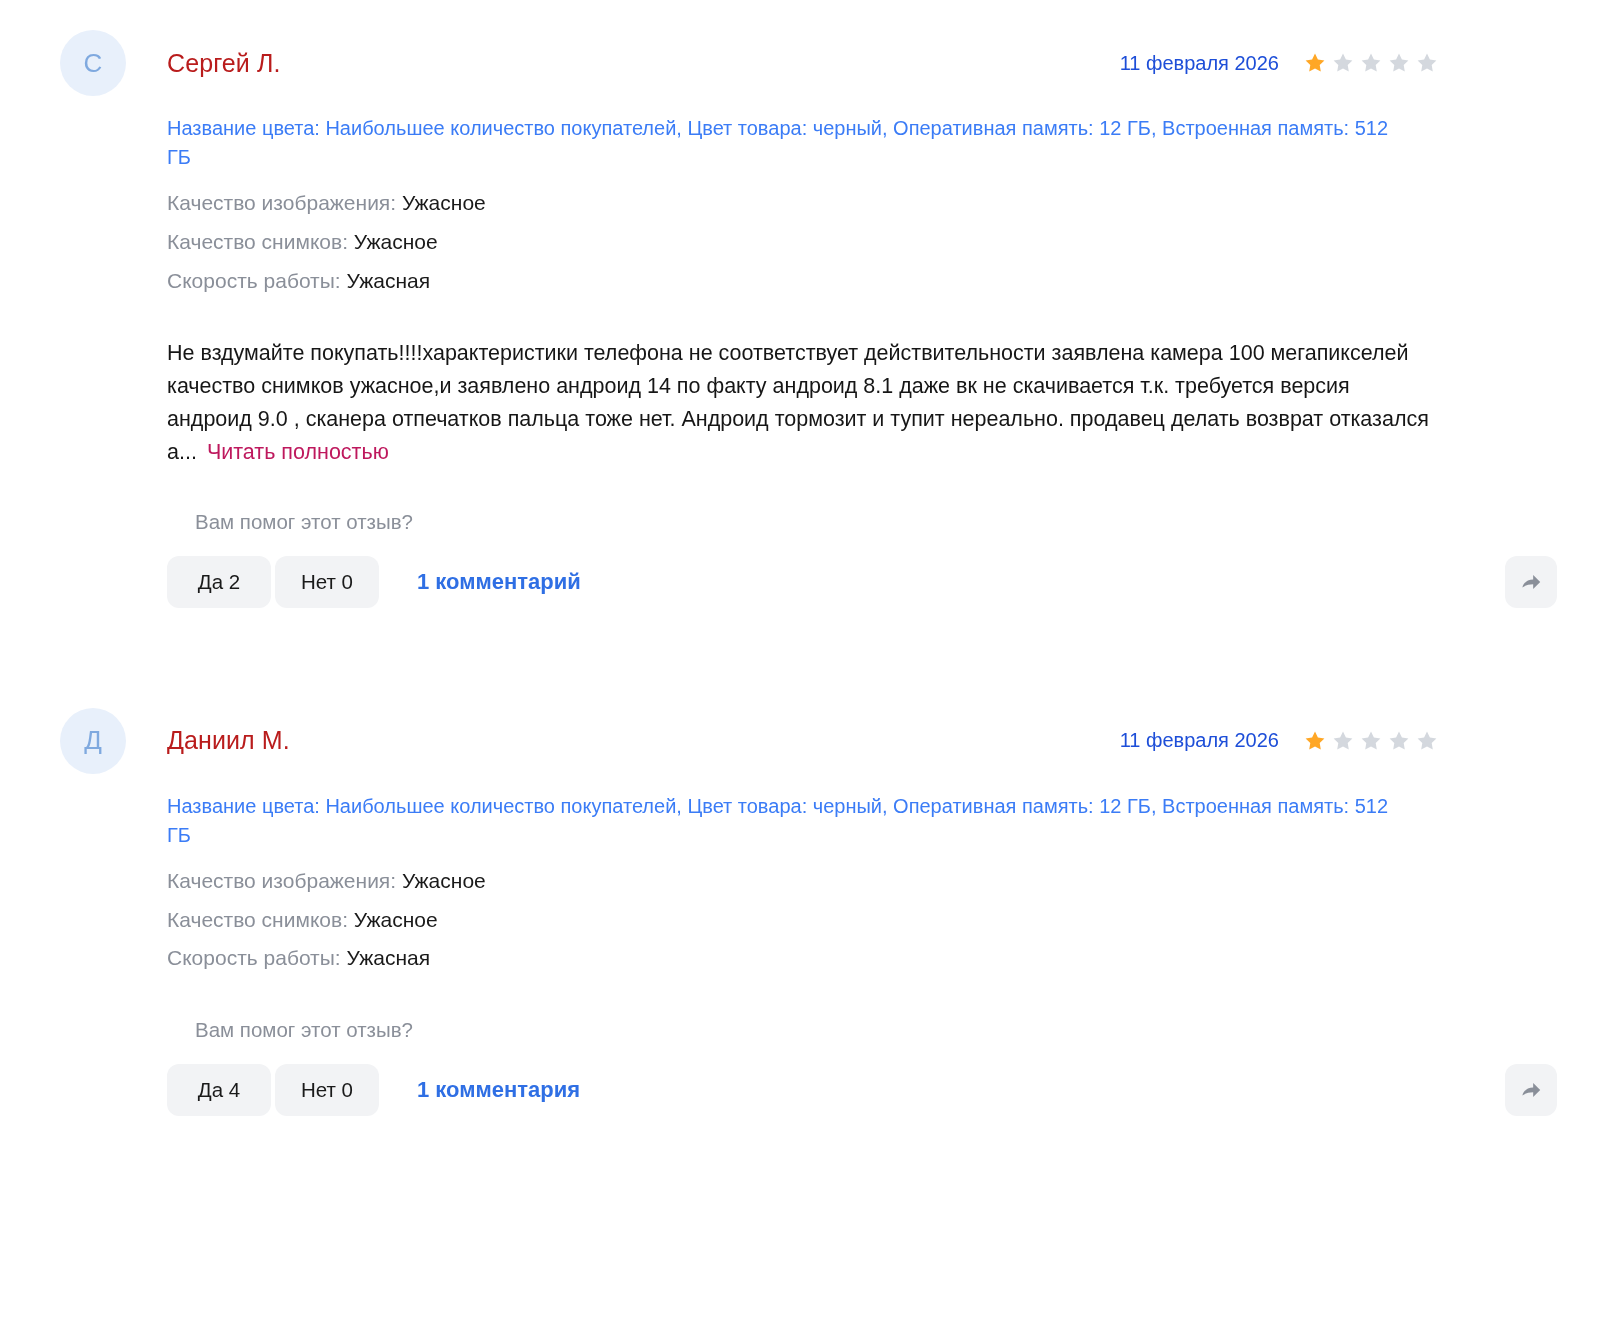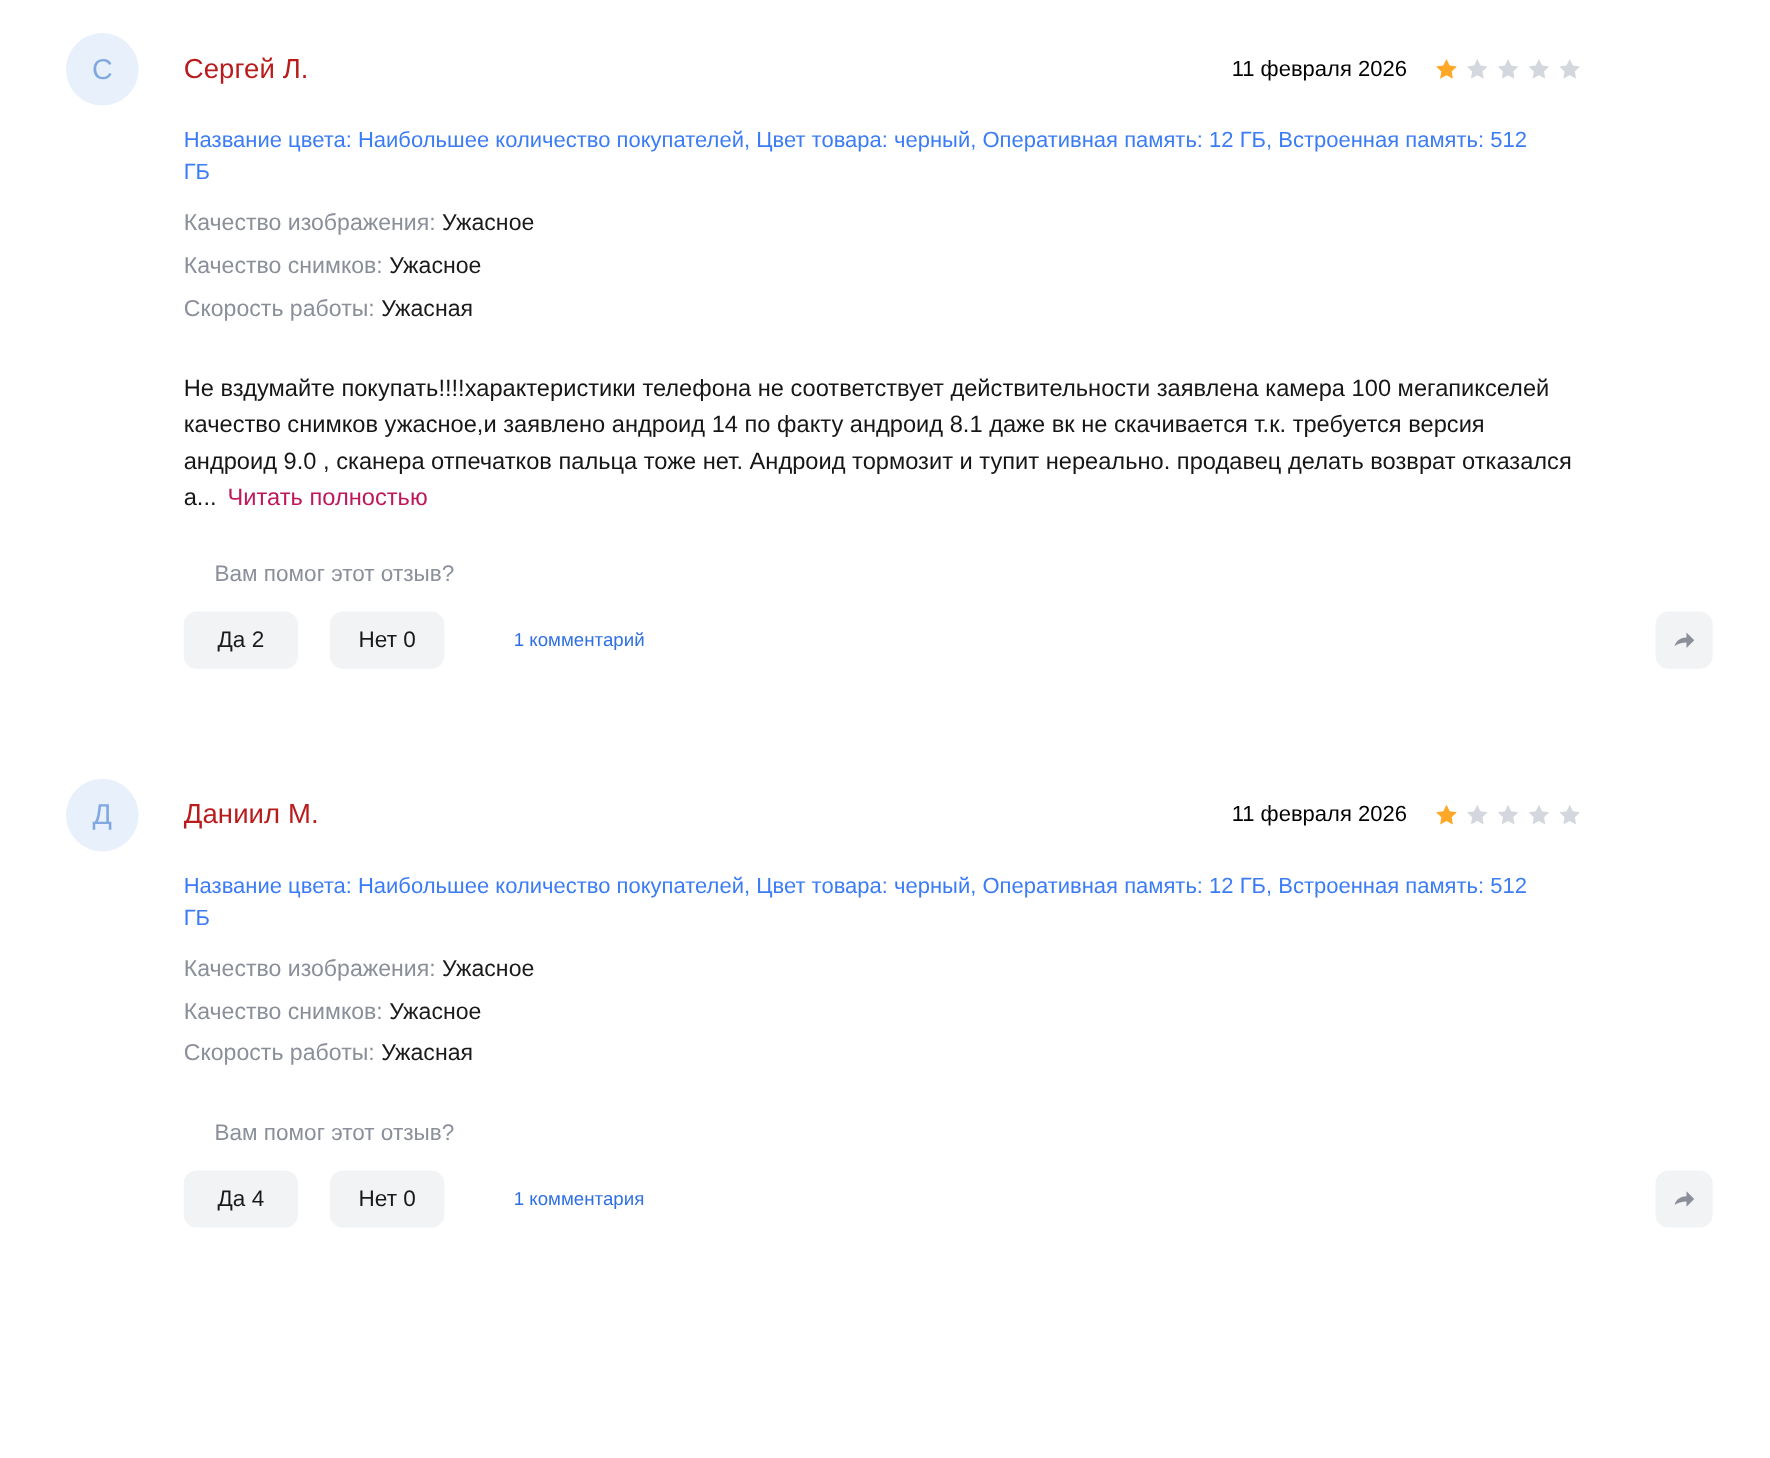--- a/index.html
+++ b/index.html
@@ -57,21 +57,21 @@
     letter-spacing: 0.1px;
   }
   .head-right {
     margin-left: auto;
     display: flex;
     align-items: center;
     gap: 24px;
   }
   .date {
     font-size: 20px;
-    color: #000000;
+    color: #1d4ed8;
     white-space: nowrap;
     text-align: right;
   }
   .stars {
     display: flex;
     gap: 4px;
   }
   .star {
     width: 24px;
     height: 24px;
@@ -115,39 +115,39 @@
   .helpful-q {
     margin-top: 40px;
     font-size: 20.5px;
     color: #8a8f99;
     margin-left: 28px;
   }
   .actions {
     margin-top: 22px;
     display: flex;
     align-items: center;
-    gap: 29px;
+    gap: 4px;
     position: relative;
   }
   .pill {
     background: #f2f3f5;
     border: none;
     border-radius: 12px;
     height: 52px;
     min-width: 104px;
     padding: 0 22px;
     font-family: inherit;
     font-size: 20.5px;
     color: #1a1a1a;
     cursor: pointer;
   }
   .comments-link {
     margin-left: 34px;
-    font-size: 17px;
-    font-weight: normal;
+    font-size: 22px;
+    font-weight: bold;
     color: #2f6fe4;
     cursor: pointer;
   }
   .share {
     position: absolute;
     right: -118px;
     top: 0;
     width: 52px;
     height: 52px;
     border-radius: 12px;

